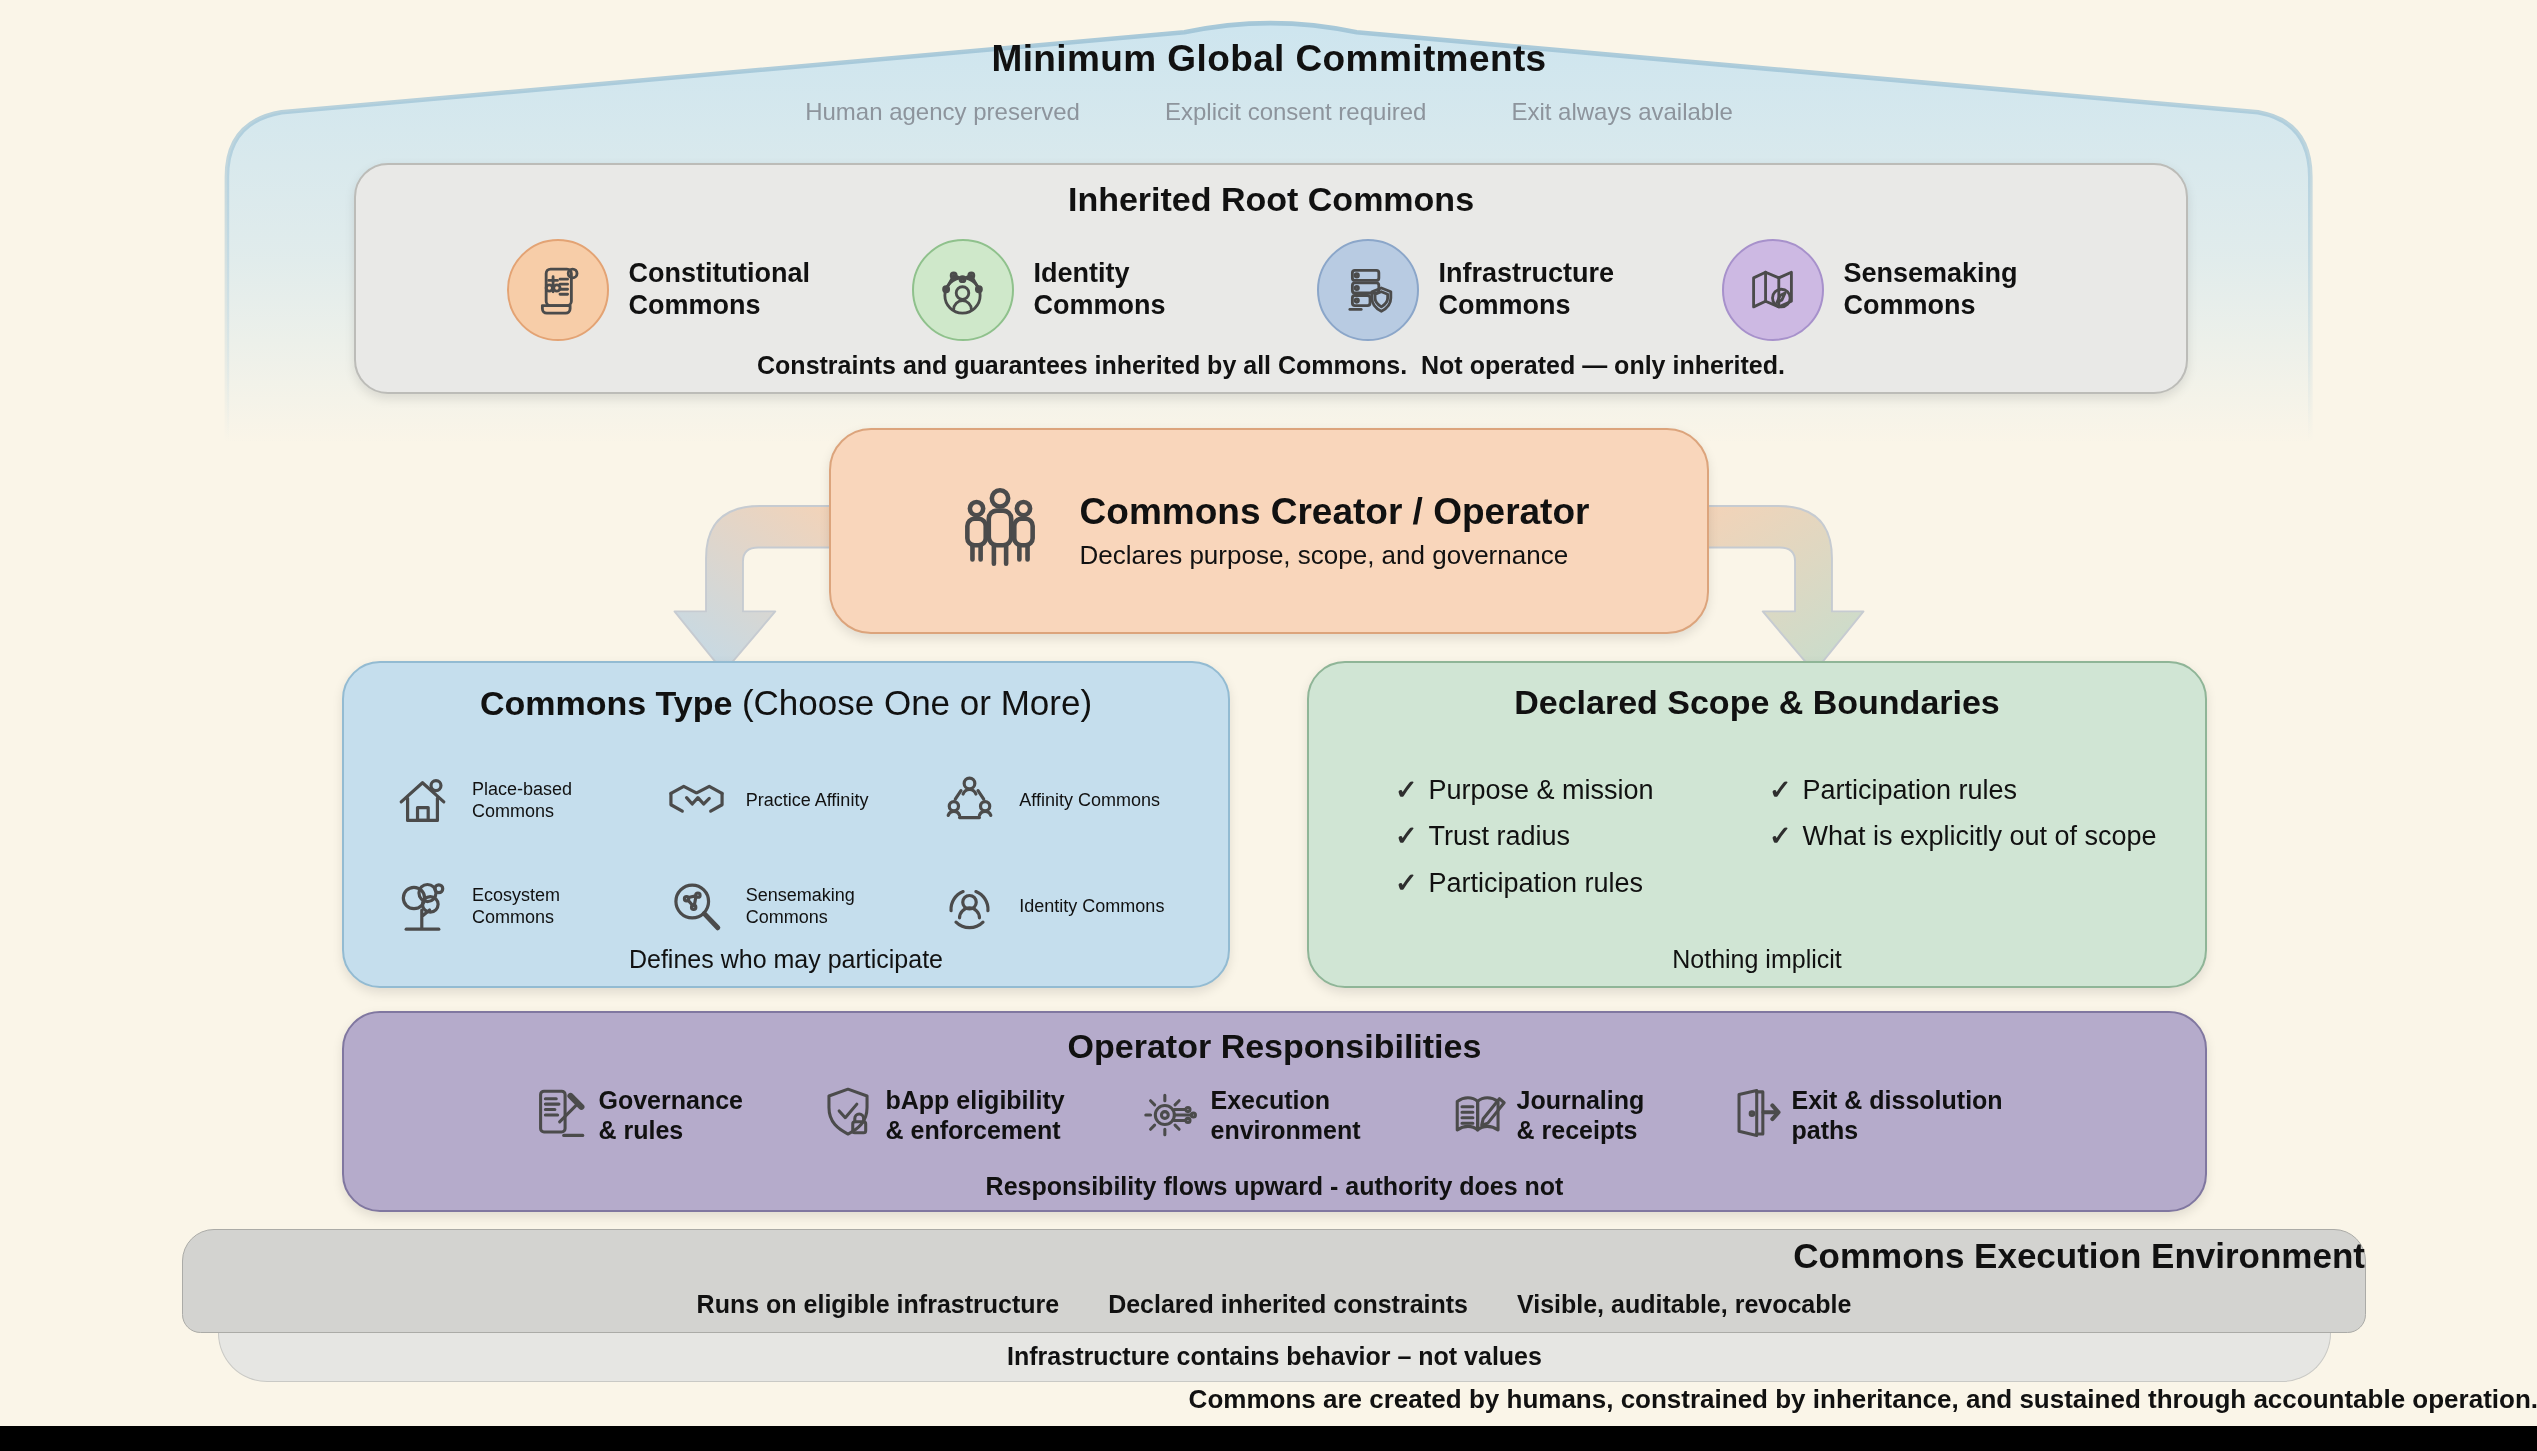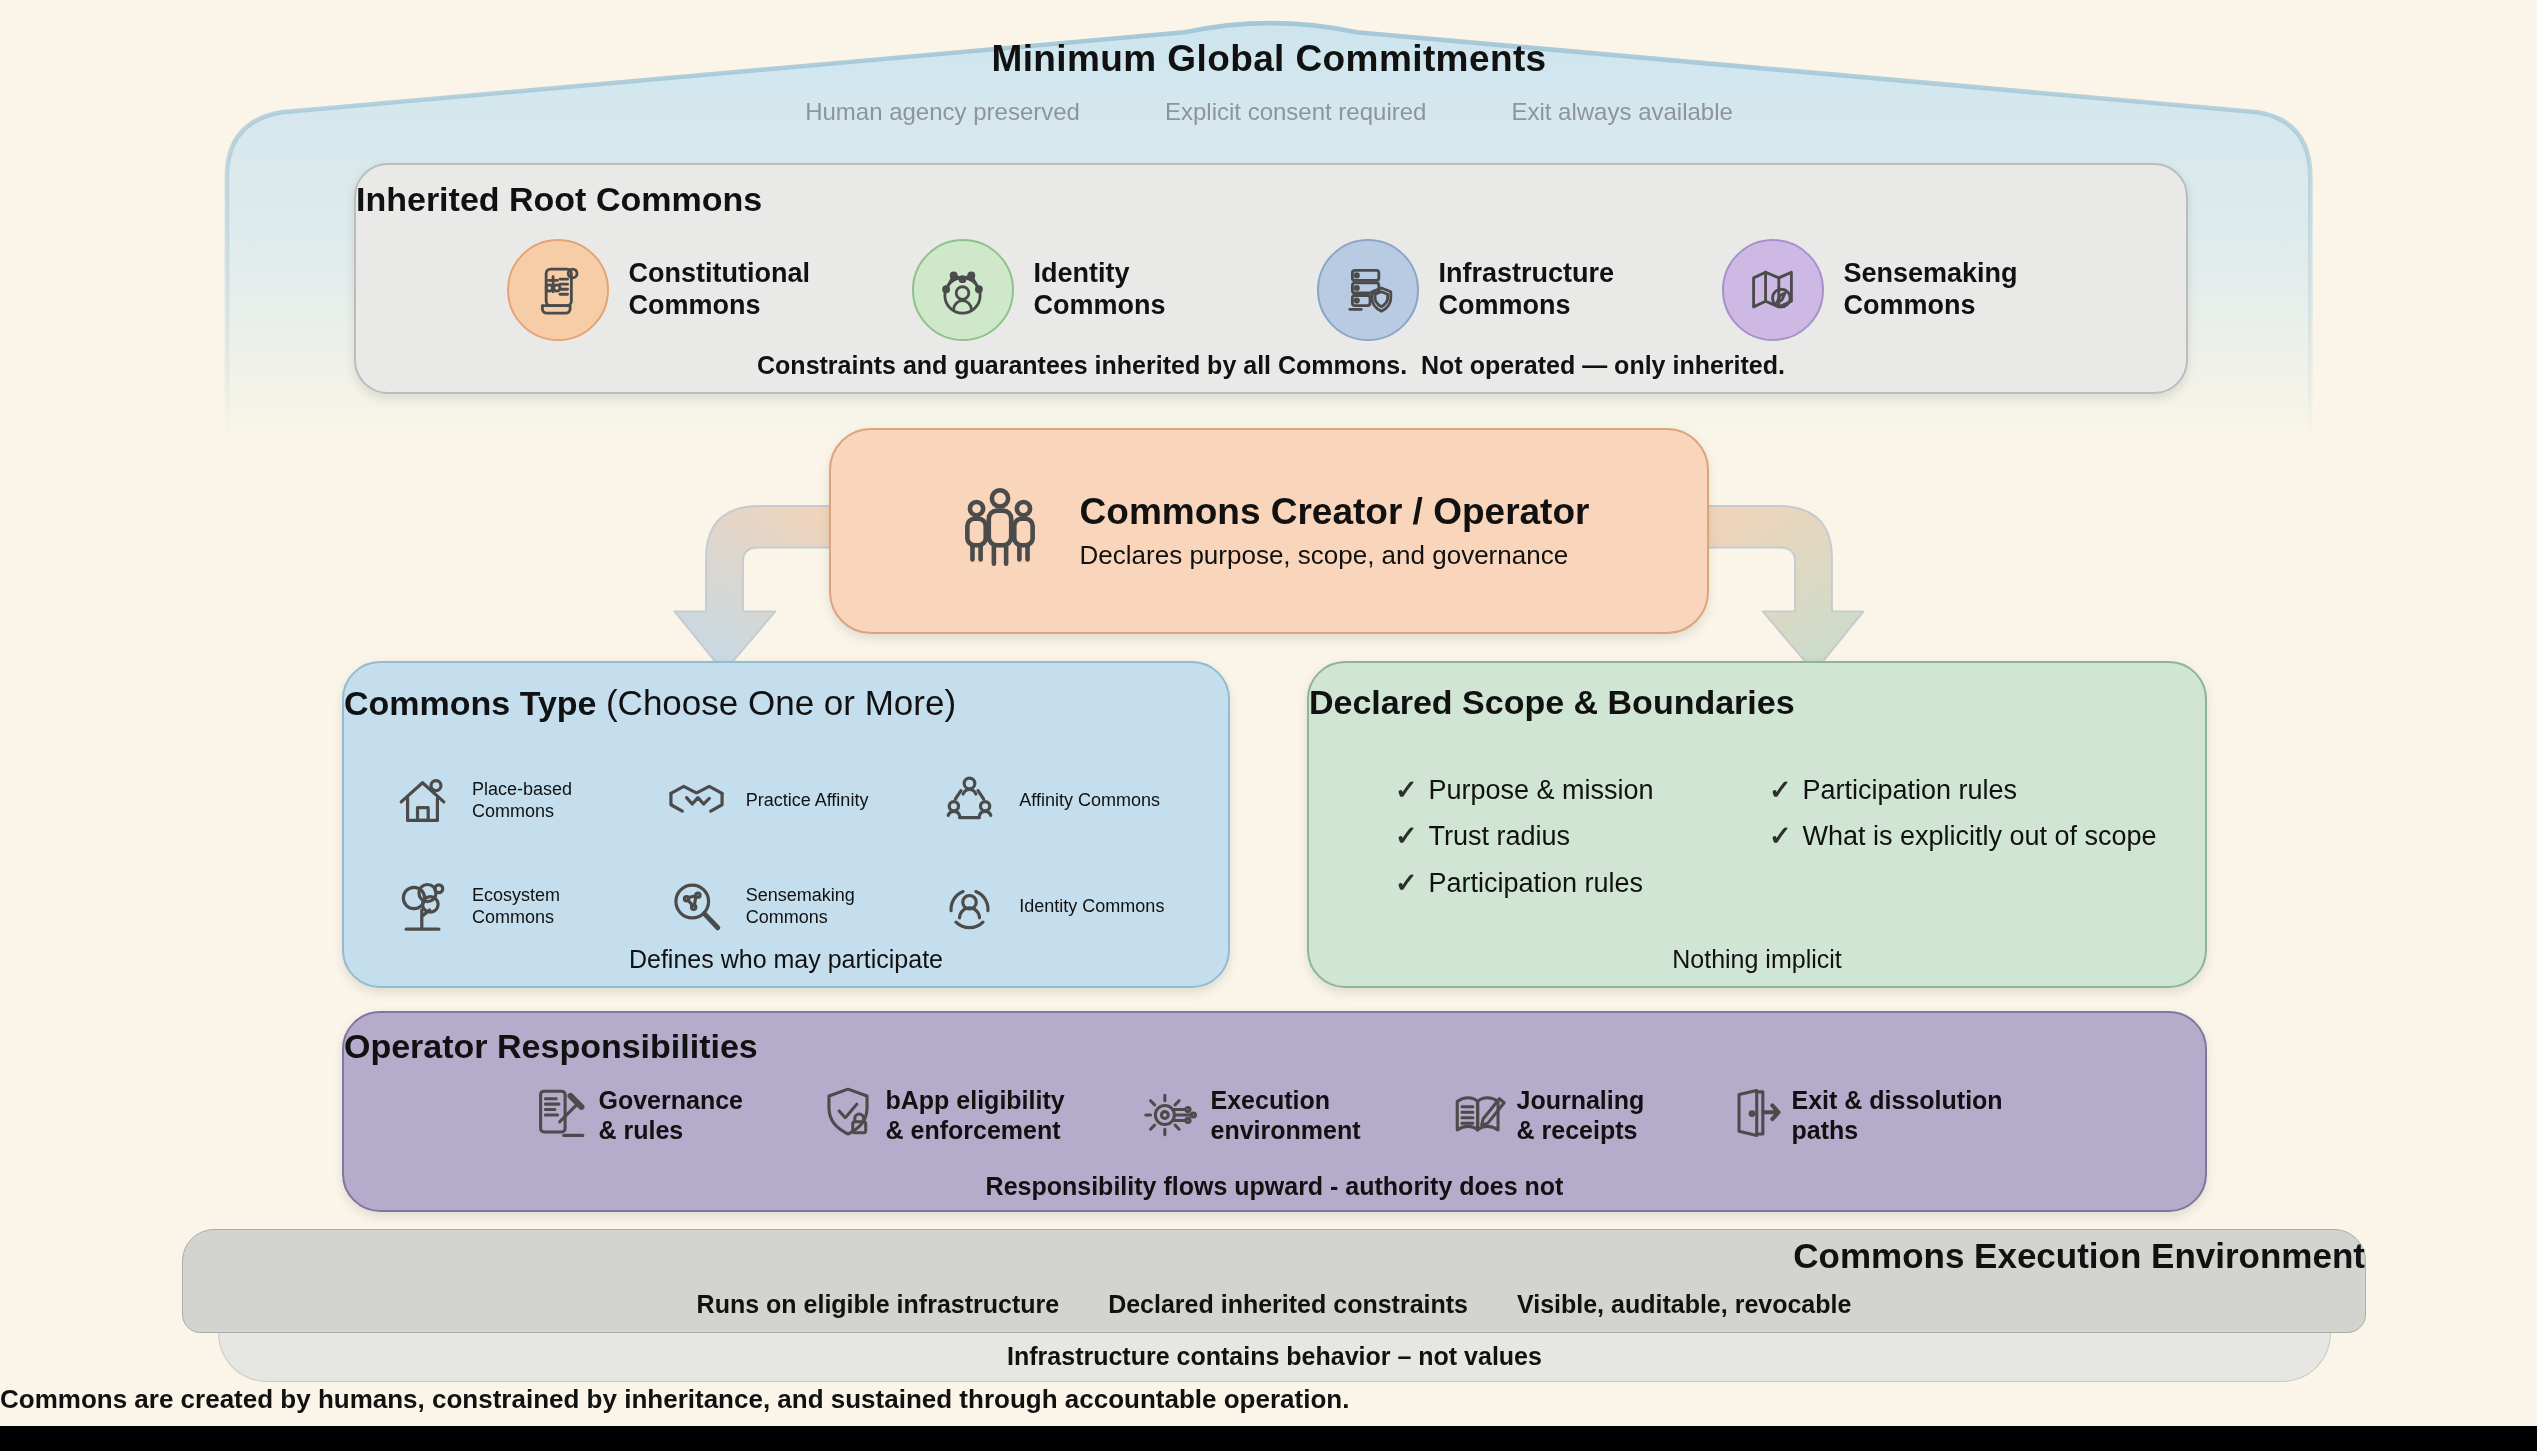--- a/index.html
+++ b/index.html
@@ -13,21 +13,21 @@
 
   
   .hdr-title{position:absolute; top:38px; left:0; width:100%; text-align:center;
     font-size:37px; font-weight:700; letter-spacing:0.4px; z-index:2;}
   .hdr-commitments{position:absolute; top:98px; left:0; width:100%;
     display:flex; justify-content:center; gap:85px; z-index:2;
     font-size:24px; font-weight:500; color:#8d949c;}
 
   
   .box{position:absolute; box-sizing:border-box; z-index:2;}
-  .box h2{margin:0; font-size:34px; font-weight:700;}
+  .box h2{margin:0; text-align:center; font-size:34px; font-weight:700;}
   .box-caption{position:absolute; left:0; bottom:12.3px; width:100%; text-align:center;
     font-size:25px; font-weight:600; white-space:pre-wrap;}
 
   
   .inherited{left:354px; top:163px; width:1834px; height:231px;
     background:#E9E9E7; border:2.3px solid #BCBCB8; border-radius:34px;
     box-shadow:0 4.6px 10.8px rgba(0,0,0,.10);}
   .inherited h2{margin-top:15.4px;}
   .root-row{position:absolute; top:74px; left:0; width:100%;
     display:flex; justify-content:center; gap:91px;}
@@ -89,21 +89,21 @@
   .exec-title{position:absolute; top:6.2px; left:0; width:100%; text-align:right;
     font-size:35px; font-weight:700;}
   .exec-row{position:absolute; top:60px; left:0; width:100%;
     display:flex; justify-content:center; gap:49px; font-size:25px; font-weight:600;}
   .exec-pedestal{left:218px; top:1333px; width:2113px; height:49px; z-index:1;
     background:#E6E6E3; border:0.8px solid #C9C9C5; border-top:none;
     border-radius:0 0 54px 54px; text-align:center;
     font-size:25px; font-weight:600; line-height:46px;}
 
   .footer-caption{position:absolute; top:1384px; left:0; width:100%; z-index:2;
-    text-align:left; font-size:26px; font-weight:700;}
+    text-align:right; font-size:26px; font-weight:700;}
   .bottom-bar{position:absolute; left:0; top:1426px; width:2538px; height:26px;
     background:#000; z-index:3;}
 
   .ico{stroke:#4b4b4b; stroke-width:4.5; fill:none; stroke-linecap:round; stroke-linejoin:round;}
 </style>
 </head>
 <body>
 
 <div class="canvas">
 

